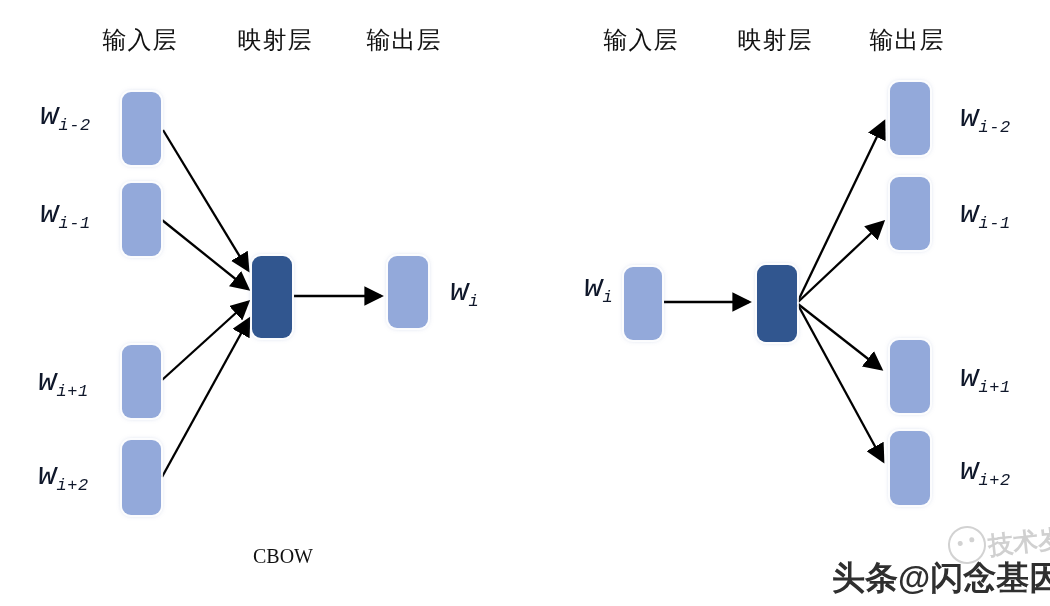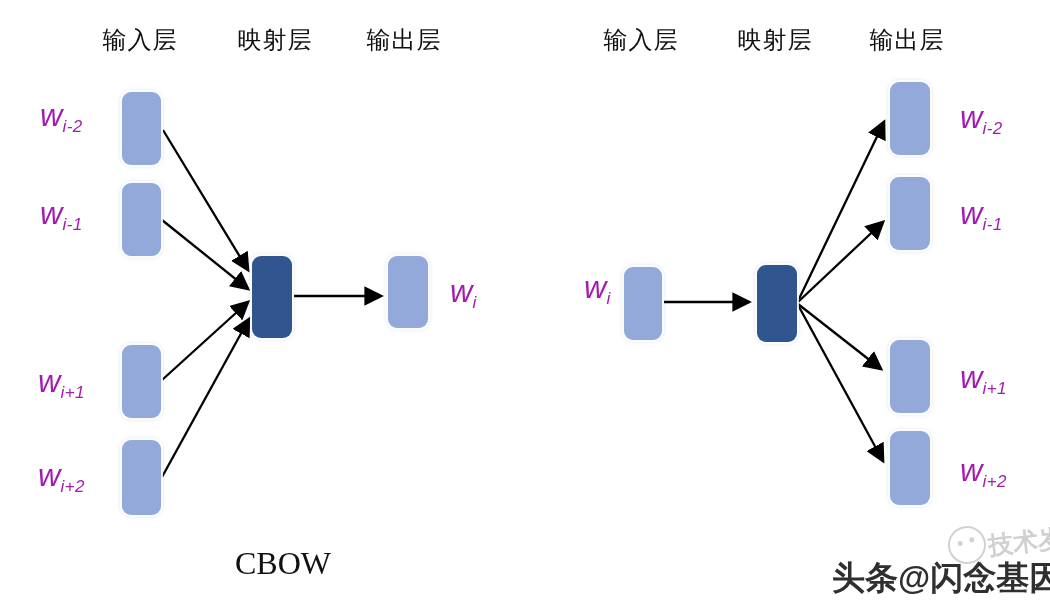--- a/index.html
+++ b/index.html
@@ -5,35 +5,35 @@
   html,body{margin:0;padding:0;background:#ffffff;}
   .canvas{
     position:relative;width:1050px;height:606px;background:#ffffff;
     font-family:"Liberation Serif","DejaVu Serif",serif;overflow:hidden;border-radius:7px;
   }
   .layer-header{
     position:absolute;transform:translateX(-50%);
     font-size:24px;color:#111;letter-spacing:1px;white-space:nowrap;
   }
   .wlabel{
-    position:absolute;color:#a21caf;white-space:nowrap;
-    font-style:italic;font-family:Liberation Sans, sans-serif;
+    position:absolute;color:#0f172a;white-space:nowrap;
+    font-style:italic;font-family:Liberation Mono, monospace;
   }
   .wlabel .base{font-size:31px;font-style:italic;line-height:1;}
   .wlabel .sub{font-size:17px;font-style:italic;vertical-align:-6px;letter-spacing:0.5px;}
   .nodebox{
     position:absolute;border-radius:9px;
     box-shadow:0 0 0 2px rgba(255,255,255,0.85),0 0 5px rgba(120,140,190,0.55);
   }
   .box-light{background:#93A9DA;}
   .box-dark{background:#31568F;}
   .arrows{position:absolute;left:0;top:0;width:1050px;height:606px;pointer-events:none;}
   .caption{
     position:absolute;transform:translateX(-50%);
-    font-size:32px;color:#111;white-space:nowrap;
+    font-size:20px;color:#111;white-space:nowrap;
   }
   .wm-main{
     position:absolute;left:832px;top:556px;width:218px;
     font-family:"Liberation Sans","DejaVu Sans",sans-serif;
     font-size:33px;font-weight:bold;color:#2f2f2f;white-space:nowrap;
     text-shadow:2px 2px 0 #ffffff,3px 3px 0 rgba(255,255,255,0.85);
     letter-spacing:0px;
   }
   .wm-faint{
     position:absolute;left:988px;top:524px;

